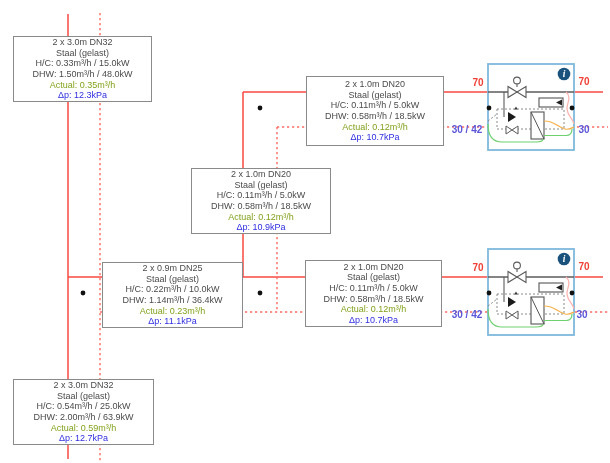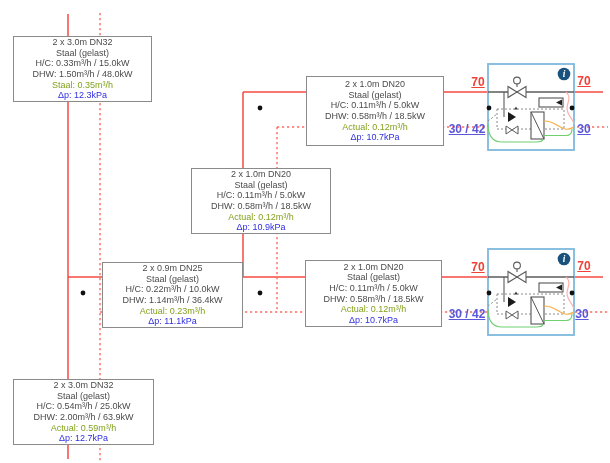--- a/index.html
+++ b/index.html
@@ -12,21 +12,21 @@
   .pipe-box{
     position:absolute;box-sizing:border-box;background:#ffffff;
     border:1.5px solid #8a8a8a;
     display:flex;flex-direction:column;justify-content:center;align-items:center;
     font-size:9px;line-height:10.6px;color:#4b4b4b;text-align:center;white-space:nowrap;
   }
   .pipe-box .actual{color:#83a21c;}
   .pipe-box .dp{color:#2f2fe0;}
   .temp-label{
     position:absolute;transform:translate(-50%,-50%);
-    font-size:12px;font-weight:600;white-space:nowrap;background:transparent;text-decoration:underline;
+    font-size:10px;font-weight:600;white-space:nowrap;background:transparent;
   }
   .temp-supply{color:#ef4136;}
   .temp-return{color:#5b57d8;}
   .hiu{position:absolute;width:88px;height:88px;}
 </style>
 </head>
 <body>
 
 <div id="canvas">
 
@@ -45,21 +45,21 @@
       <line x1="277" y1="127" x2="277" y2="312"></line>
       <line x1="277" y1="127" x2="608" y2="127"></line>
     </g>
   </svg>
 
   <div class="pipe-box" style="left:13px;top:36px;width:139px;height:66px">
     <div>2 x 3.0m DN32</div>
     <div>Staal (gelast)</div>
     <div>H/C: 0.33m³/h / 15.0kW</div>
     <div>DHW: 1.50m³/h / 48.0kW</div>
-    <div class="actual">Staal: 0.35m³/h</div>
+    <div class="actual">Actual: 0.35m³/h</div>
     <div class="dp">Δp: 12.3kPa</div>
   </div>
 
   <div class="pipe-box" style="left:306px;top:76px;width:138px;height:70px">
     <div>2 x 1.0m DN20</div>
     <div>Staal (gelast)</div>
     <div>H/C: 0.11m³/h / 5.0kW</div>
     <div>DHW: 0.58m³/h / 18.5kW</div>
     <div class="actual">Actual: 0.12m³/h</div>
     <div class="dp">Δp: 10.7kPa</div>

